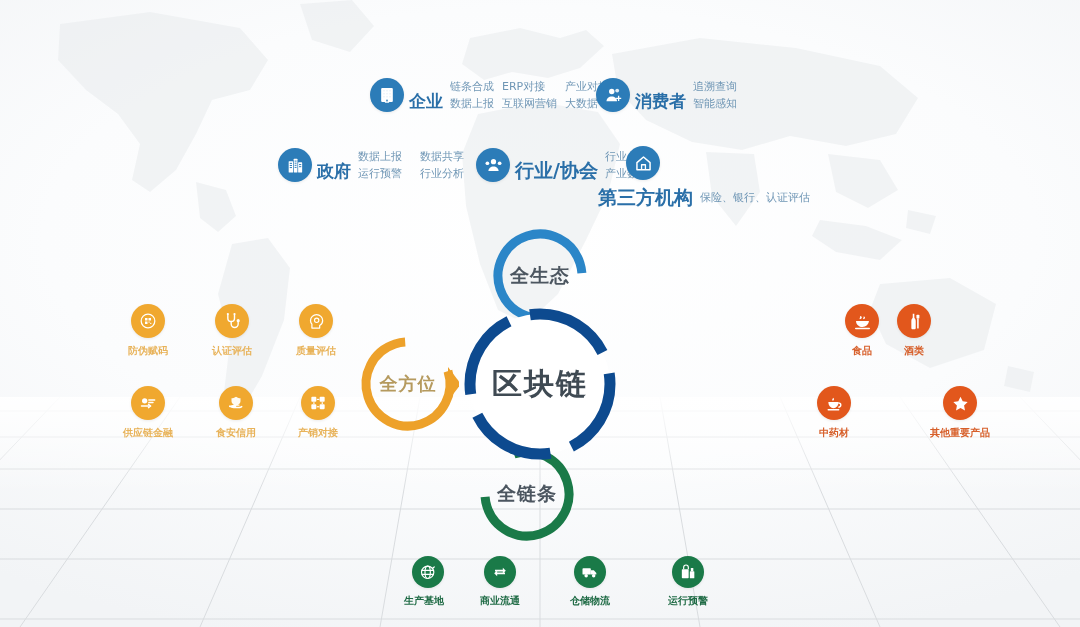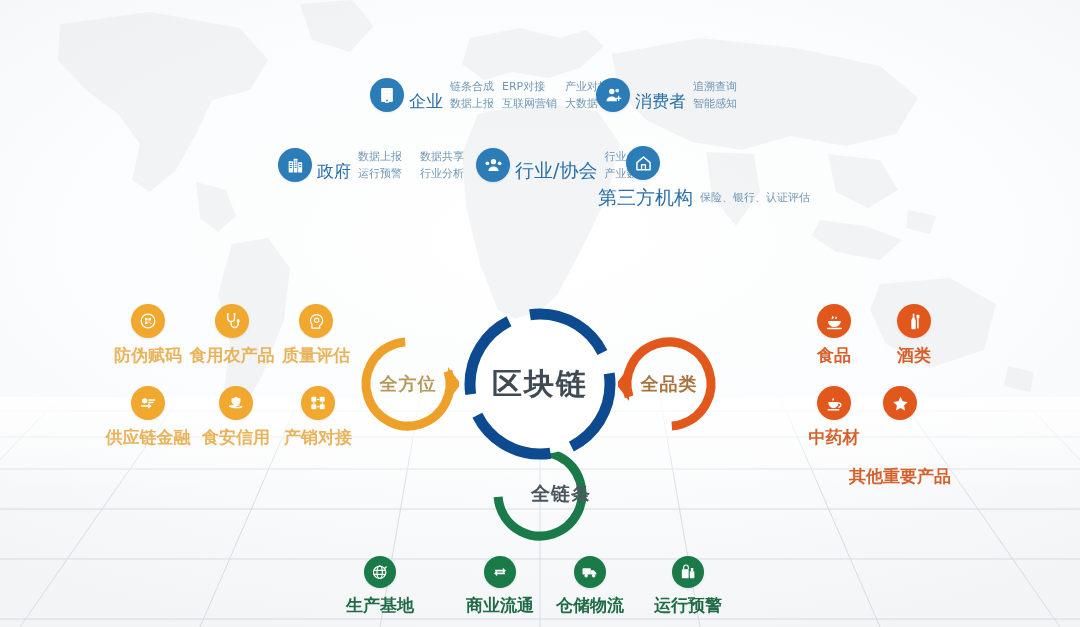--- a/index.html
+++ b/index.html
@@ -53,33 +53,33 @@
     border-radius:50%;
     display:flex;align-items:center;justify-content:center;
     box-shadow:0 1px 3px rgba(0,0,0,.08);
   }
   .badge svg{display:block;}
 
   
   .stake{position:absolute;display:flex;align-items:flex-end;}
   .stake .stake-icon{margin-right:5px;}
   .stake .stake-name{
-    font-size:17px;color:#2a6fa8;font-weight:400;white-space:nowrap;
+    font-size:17px;color:#2a6fa8;font-weight:700;white-space:nowrap;
     line-height:1;padding-bottom:2px;
   }
   .stake .stake-tags{
     margin-left:7px;display:flex;gap:8px;
     font-size:11px;color:#6f96b5;line-height:1.5;white-space:nowrap;
   }
   .stake .tagcol{display:flex;flex-direction:column;align-items:flex-start;}
   .stake .tagflat{display:flex;align-items:flex-end;padding-bottom:3px;}
 
   
   .sideitem{position:absolute;display:flex;flex-direction:column;align-items:center;}
-  .sideitem .lbl{margin-top:6px;font-size:17px;white-space:nowrap;font-weight:600;}
+  .sideitem .lbl{margin-top:6px;font-size:10px;white-space:nowrap;font-weight:600;}
   .amber .lbl{color:#e8b35a;}
   .vermilion .lbl{color:#d75f2a;}
   .forest .lbl{color:#1f6b45;}
 </style>
 </head>
 <body>
 
 <div id="stage">
 
   <div class="worldmap">
@@ -247,44 +247,44 @@
       </svg>
     </div>
     <div class="stake-name" style="font-size:19px;margin-top:40px;">第三方机构</div>
     <div class="stake-tags">
       <div class="tagflat">
         <span>保险、银行、认证评估</span>
       </div>
     </div>
   </div>
 
-
-  <div class="ring ring-bottom" style="left:489px;top:443px;width:102px;height:102px;justify-content:flex-end;">
+  <div class="ring ring-top" style="left:489px;top:225px;width:102px;height:102px;">
+    <svg width="102" height="102" viewBox="0 0 102 102">
+      <circle cx="51" cy="51" r="42" fill="none" stroke="#2b86c8" stroke-width="9" stroke-dasharray="208 56" transform="rotate(72 51 51)"></circle>
+      <path d="M34 91 L51 104 L68 91 Z" fill="#2b86c8"></path>
+    </svg>
+    <span class="ringlabel">全生态</span>
+  </div>
+
+  <div class="ring ring-bottom" style="left:476px;top:443px;width:102px;height:102px;">
     <svg width="102" height="102" viewBox="0 0 102 102">
       <circle cx="51" cy="51" r="42" fill="none" stroke="#1a7a48" stroke-width="9" stroke-dasharray="208 56" transform="rotate(-108 51 51)"></circle>
       <path d="M34 11 L51 -2 L68 11 Z" fill="#1a7a48"></path>
     </svg>
     <span class="ringlabel">全链条</span>
   </div>
 
   <div class="ring ring-left" style="left:357px;top:333px;width:102px;height:102px;">
     <svg width="102" height="102" viewBox="0 0 102 102">
       <circle cx="51" cy="51" r="42" fill="none" stroke="#eda12a" stroke-width="9" stroke-dasharray="208 56" transform="rotate(-18 51 51)"></circle>
       <path d="M91 34 L104 51 L91 68 Z" fill="#eda12a"></path>
     </svg>
     <span class="ringlabel">全方位</span>
   </div>
 
-  <div class="ring ring-right" style="left:618px;top:333px;width:102px;height:102px;">
-    <svg width="102" height="102" viewBox="0 0 102 102">
-      <circle cx="51" cy="51" r="42" fill="none" stroke="#e2571c" stroke-width="9" stroke-dasharray="208 56" transform="rotate(162 51 51)"></circle>
-      <path d="M11 34 L-2 51 L11 68 Z" fill="#e2571c"></path>
-    </svg>
-    <span class="ringlabel">全品类</span>
-  </div>
 
   <div class="ring ring-center" style="left:456px;top:300px;width:168px;height:168px;">
     <svg width="168" height="168" viewBox="0 0 168 168">
       <circle cx="84" cy="84" r="70" fill="#ffffff"></circle>
       <circle cx="84" cy="84" r="70" fill="none" stroke="#0d4a8f" stroke-width="11" stroke-dasharray="88 22" stroke-dashoffset="11" transform="rotate(-90 84 84)"></circle>
     </svg>
     <span class="ringlabel">区块链</span>
   </div>
 
   <div class="sideitem amber" style="left:110px;top:304px;width:76px;">
@@ -304,21 +304,21 @@
   <div class="sideitem amber" style="left:194px;top:304px;width:76px;">
     <div class="badge" style="width:34px;height:34px;background:#f0a82f;">
       <svg width="20" height="20" viewBox="0 0 24 24" fill="none" stroke="#ffffff" stroke-width="1.7" stroke-linecap="round">
         <path d="M7 4.2v4.4a4 4 0 0 0 8 0V4.2"></path>
         <path d="M11 12.6v3a4.2 4.2 0 0 0 8.4 0v-2"></path>
         <circle cx="19.4" cy="11.6" r="1.9" fill="#ffffff" stroke="none"></circle>
         <circle cx="7" cy="3.6" r="1.3" fill="#ffffff" stroke="none"></circle>
         <circle cx="15" cy="3.6" r="1.3" fill="#ffffff" stroke="none"></circle>
       </svg>
     </div>
-    <div class="lbl">食用农产品</div>
+    <div class="lbl">认证评估</div>
   </div>
 
   <div class="sideitem amber" style="left:278px;top:304px;width:76px;">
     <div class="badge" style="width:34px;height:34px;background:#f0a82f;">
       <svg width="20" height="20" viewBox="0 0 24 24" fill="none" stroke="#ffffff" stroke-width="1.5" stroke-linejoin="round">
         <path d="M16.4 20.4v-3c2.2-1.2 3.6-3.4 3.6-6 0-3.9-3.3-7-7.3-7S5.4 7.5 5.4 11.4c0 1.7.6 3.2 1.7 4.4v4.6z"></path>
         <circle cx="12.8" cy="11.2" r="2.6" stroke-width="1.4"></circle>
       </svg>
     </div>
     <div class="lbl">质量评估</div>
@@ -357,21 +357,21 @@
         <rect x="10.6" y="7" width="3" height="1.4"></rect>
         <rect x="6.4" y="11" width="1.4" height="2.2"></rect>
         <rect x="16.4" y="11" width="1.4" height="2.2"></rect>
         <rect x="10.6" y="15.8" width="3" height="1.4"></rect>
       </svg>
     </div>
     <div class="lbl">产销对接</div>
   </div>
 
 
-  <div class="sideitem vermilion" style="left:804px;top:304px;width:60px;justify-content:center;">
+  <div class="sideitem vermilion" style="left:832px;top:304px;width:60px;justify-content:center;">
     <div class="badge" style="width:34px;height:34px;background:#e2571c;">
       <svg width="21" height="21" viewBox="0 0 24 24" fill="#ffffff">
         <path d="M4.6 11.4h14.8a7.4 7.4 0 0 1-7.4 7c-4 0-7.4-3.1-7.4-7z"></path>
         <rect x="3.4" y="19" width="17.2" height="1.8" rx=".9"></rect>
         <path d="M9 9.4c-.8-1 .2-1.8.4-2.6.2-.8-.4-1.5-.4-1.5 1.6.4 2.4 1.4 2.2 2.4-.2 1-1.4 1.3-2.2 1.7z"></path>
         <path d="M13 9.4c-.7-.8.2-1.5.3-2.2.1-.7-.3-1.3-.3-1.3 1.4.3 2.1 1.2 1.9 2.1-.2.8-1.2 1.1-1.9 1.4z"></path>
       </svg>
     </div>
     <div class="lbl">食品</div>
   </div>
@@ -393,30 +393,30 @@
       <svg width="21" height="21" viewBox="0 0 24 24" fill="#ffffff">
         <path d="M5 10.4h11.6c0 4-2.6 7-5.8 7s-5.8-3-5.8-7z"></path>
         <path d="M16.4 11.4c1.6 0 2.8 1.1 2.8 2.4s-1.2 2.4-2.8 2.4" fill="none" stroke="#ffffff" stroke-width="1.6"></path>
         <rect x="4" y="18.2" width="13.6" height="1.7" rx=".8"></rect>
         <path d="M9.4 8.6c-.4-1.4.6-2.5 1.4-3.3.6 1.1.8 2.4 0 3.3z"></path>
       </svg>
     </div>
     <div class="lbl">中药材</div>
   </div>
 
-  <div class="sideitem vermilion" style="left:850px;top:386px;width:100px;gap:39px;">
+  <div class="sideitem vermilion" style="left:910px;top:386px;width:100px;">
     <div class="badge" style="width:34px;height:34px;background:#e2571c;">
       <svg width="21" height="21" viewBox="0 0 24 24" fill="#ffffff">
         <path d="M12 4.2l2.5 5.2 5.7.8-4.1 4 1 5.7-5.1-2.7-5.1 2.7 1-5.7-4.1-4 5.7-.8z"></path>
       </svg>
     </div>
     <div class="lbl">其他重要产品</div>
   </div>
 
-  <div class="sideitem forest" style="left:340px;top:556px;width:80px;">
+  <div class="sideitem forest" style="left:364px;top:556px;width:80px;align-items:flex-end;">
     <div class="badge" style="width:32px;height:32px;background:#1a7a48;">
       <svg width="20" height="20" viewBox="0 0 24 24" fill="none" stroke="#ffffff" stroke-width="1.4">
         <circle cx="11.6" cy="12.4" r="7.4"></circle>
         <ellipse cx="11.6" cy="12.4" rx="3.2" ry="7.4"></ellipse>
         <path d="M4.4 10h14.4M4.4 14.8h14.4"></path>
         <path d="M16.8 7.6c.8-1.6 2.4-2.4 3.6-2.4-.2 1.8-1.4 3-3.6 3.2z" fill="#ffffff" stroke="none"></path>
       </svg>
     </div>
     <div class="lbl">生产基地</div>
   </div>

